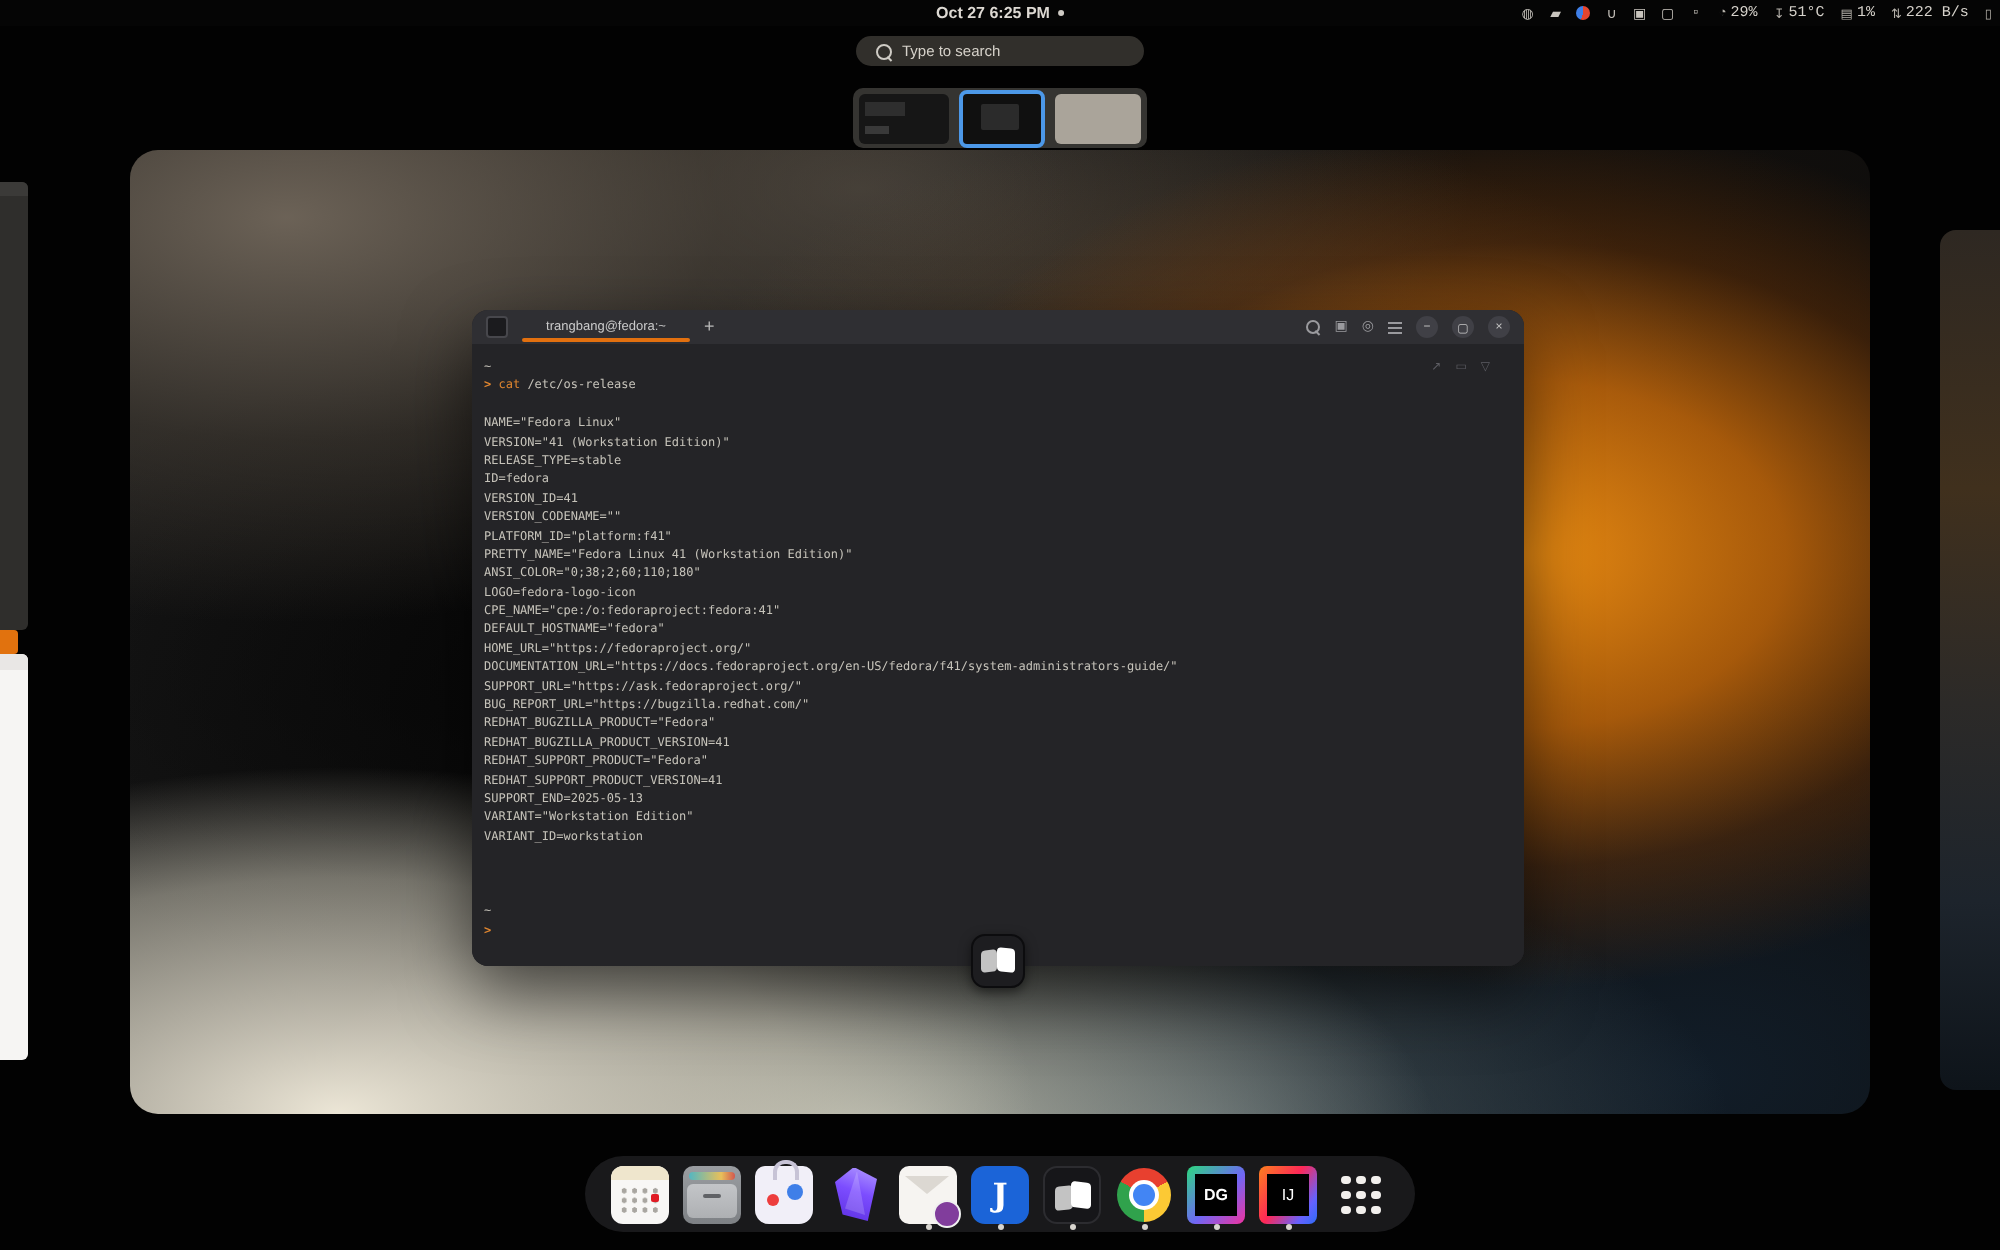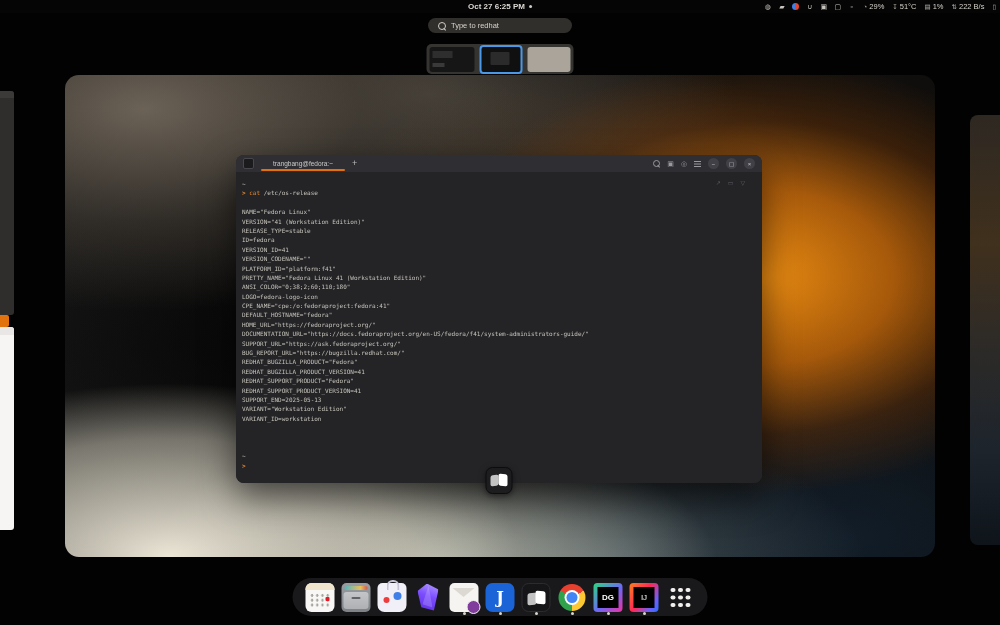--- a/index.html
+++ b/index.html
@@ -13,21 +13,21 @@
   .noti-dot{width:3px;height:3px;border-radius:50%;background:#cfcbc5;display:inline-block;}
   .tray{position:absolute;right:4px;top:0;height:13px;display:flex;align-items:center;gap:8px;
         color:#c9c5be;font-size:7px;}
   .tray-apps{display:flex;align-items:center;gap:7px;}
   .tray-ic{display:inline-flex;align-items:center;justify-content:center;min-width:7px;}
   .tray-ic.colored-app{color:transparent;font-size:0;width:7px;height:7px;border-radius:50%;
         background:conic-gradient(#e5452f 0 55%,#3f7fe8 0 100%);}
   .vitals{display:flex;align-items:center;gap:8px;}
   .v-item{display:flex;align-items:center;gap:2px;}
   .v-ic{font-size:6.5px;color:#b5b1aa;}
-  .v-val{font-size:7.5px;color:#d6d2cb;}
+  .v-val{font-size:7.5px;color:#d6d2cb;font-family:Liberation Mono, monospace;}
 
   
   .search-pill{position:absolute;left:50%;top:18px;transform:translateX(-50%);width:144px;height:15px;
         border-radius:8px;background:rgba(126,120,110,.38);display:flex;align-items:center;gap:5px;
         padding-left:10px;box-sizing:border-box;color:#d6d2ca;font-size:7.5px;z-index:30;}
   .mag{position:relative;width:6px;height:6px;border:1px solid #cfccc5;border-radius:50%;flex:0 0 auto;}
   .mag::after{content:"";position:absolute;left:5px;top:5px;width:3px;height:1px;background:#cfccc5;
         transform:rotate(45deg);transform-origin:0 0;}
 
   
@@ -215,21 +215,21 @@
           </span>
           <span class="v-item">
             <span class="v-ic">▯</span>
           </span>
         </div>
     </div>
   </div>
 
   <div class="search-pill">
     <span class="mag"></span>
-    <span>Type to redhat</span>
+    <span>Type to search</span>
   </div>
 
   <div class="ws-strip">
     <div class="ws ws1"></div>
     <div class="ws ws2">
       <i class="mini-term"></i>
     </div>
     <div class="ws ws3"></div>
   </div>
 

